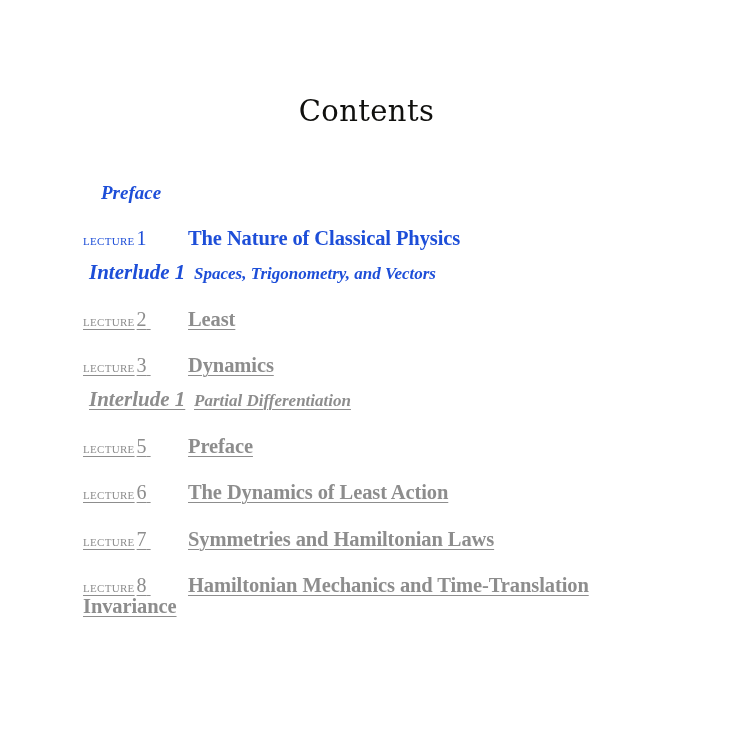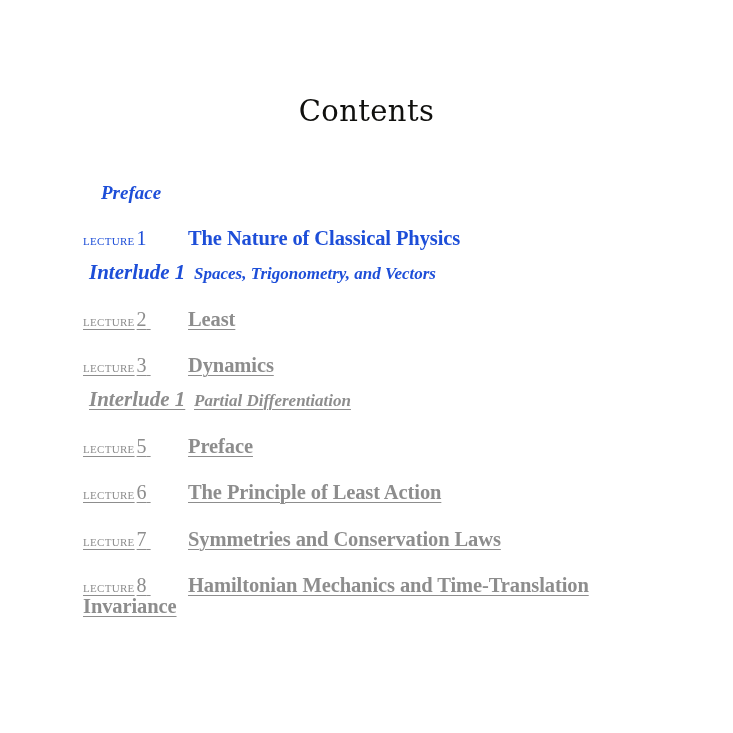--- a/index.html
+++ b/index.html
@@ -173,25 +173,25 @@
     <div class="toc-row row-interlude">
       <a href="#" class="lnk visited row-label">Interlude 1</a><a href="#" class="lnk visited row-title">Partial Differentiation</a>
     </div>
 
 
     <div class="toc-row row-lecture">
       <a href="#" class="lnk visited row-label"><span class="lecture-word">lecture</span><span class="lecture-num">5</span><span class="trail">&nbsp;</span></a><a href="#" class="lnk visited row-title">Preface</a>
     </div>
 
     <div class="toc-row row-lecture">
-      <a href="#" class="lnk visited row-label"><span class="lecture-word">lecture</span><span class="lecture-num">6</span><span class="trail">&nbsp;</span></a><a href="#" class="lnk visited row-title">The Principle of Least Action</a>
+      <a href="#" class="lnk visited row-label"><span class="lecture-word">lecture</span><span class="lecture-num">6</span><span class="trail">&nbsp;</span></a><a href="#" class="lnk visited row-title">The Dynamics of Least Action</a>
     </div>
 
     <div class="toc-row row-lecture">
-      <a href="#" class="lnk visited row-label"><span class="lecture-word">lecture</span><span class="lecture-num">7</span><span class="trail">&nbsp;</span></a><a href="#" class="lnk visited row-title">Symmetries and Conservation Laws</a>
+      <a href="#" class="lnk visited row-label"><span class="lecture-word">lecture</span><span class="lecture-num">7</span><span class="trail">&nbsp;</span></a><a href="#" class="lnk visited row-title">Symmetries and Hamiltonian Laws</a>
     </div>
 
     <div class="toc-row row-lecture">
       <a href="#" class="lnk visited row-label"><span class="lecture-word">lecture</span><span class="lecture-num">8</span><span class="trail">&nbsp;</span></a><a href="#" class="lnk visited row-title">Hamiltonian Mechanics and Time-Translation Invariance</a>
     </div>
 
   </div>
 </div>
 
 </body></html>

